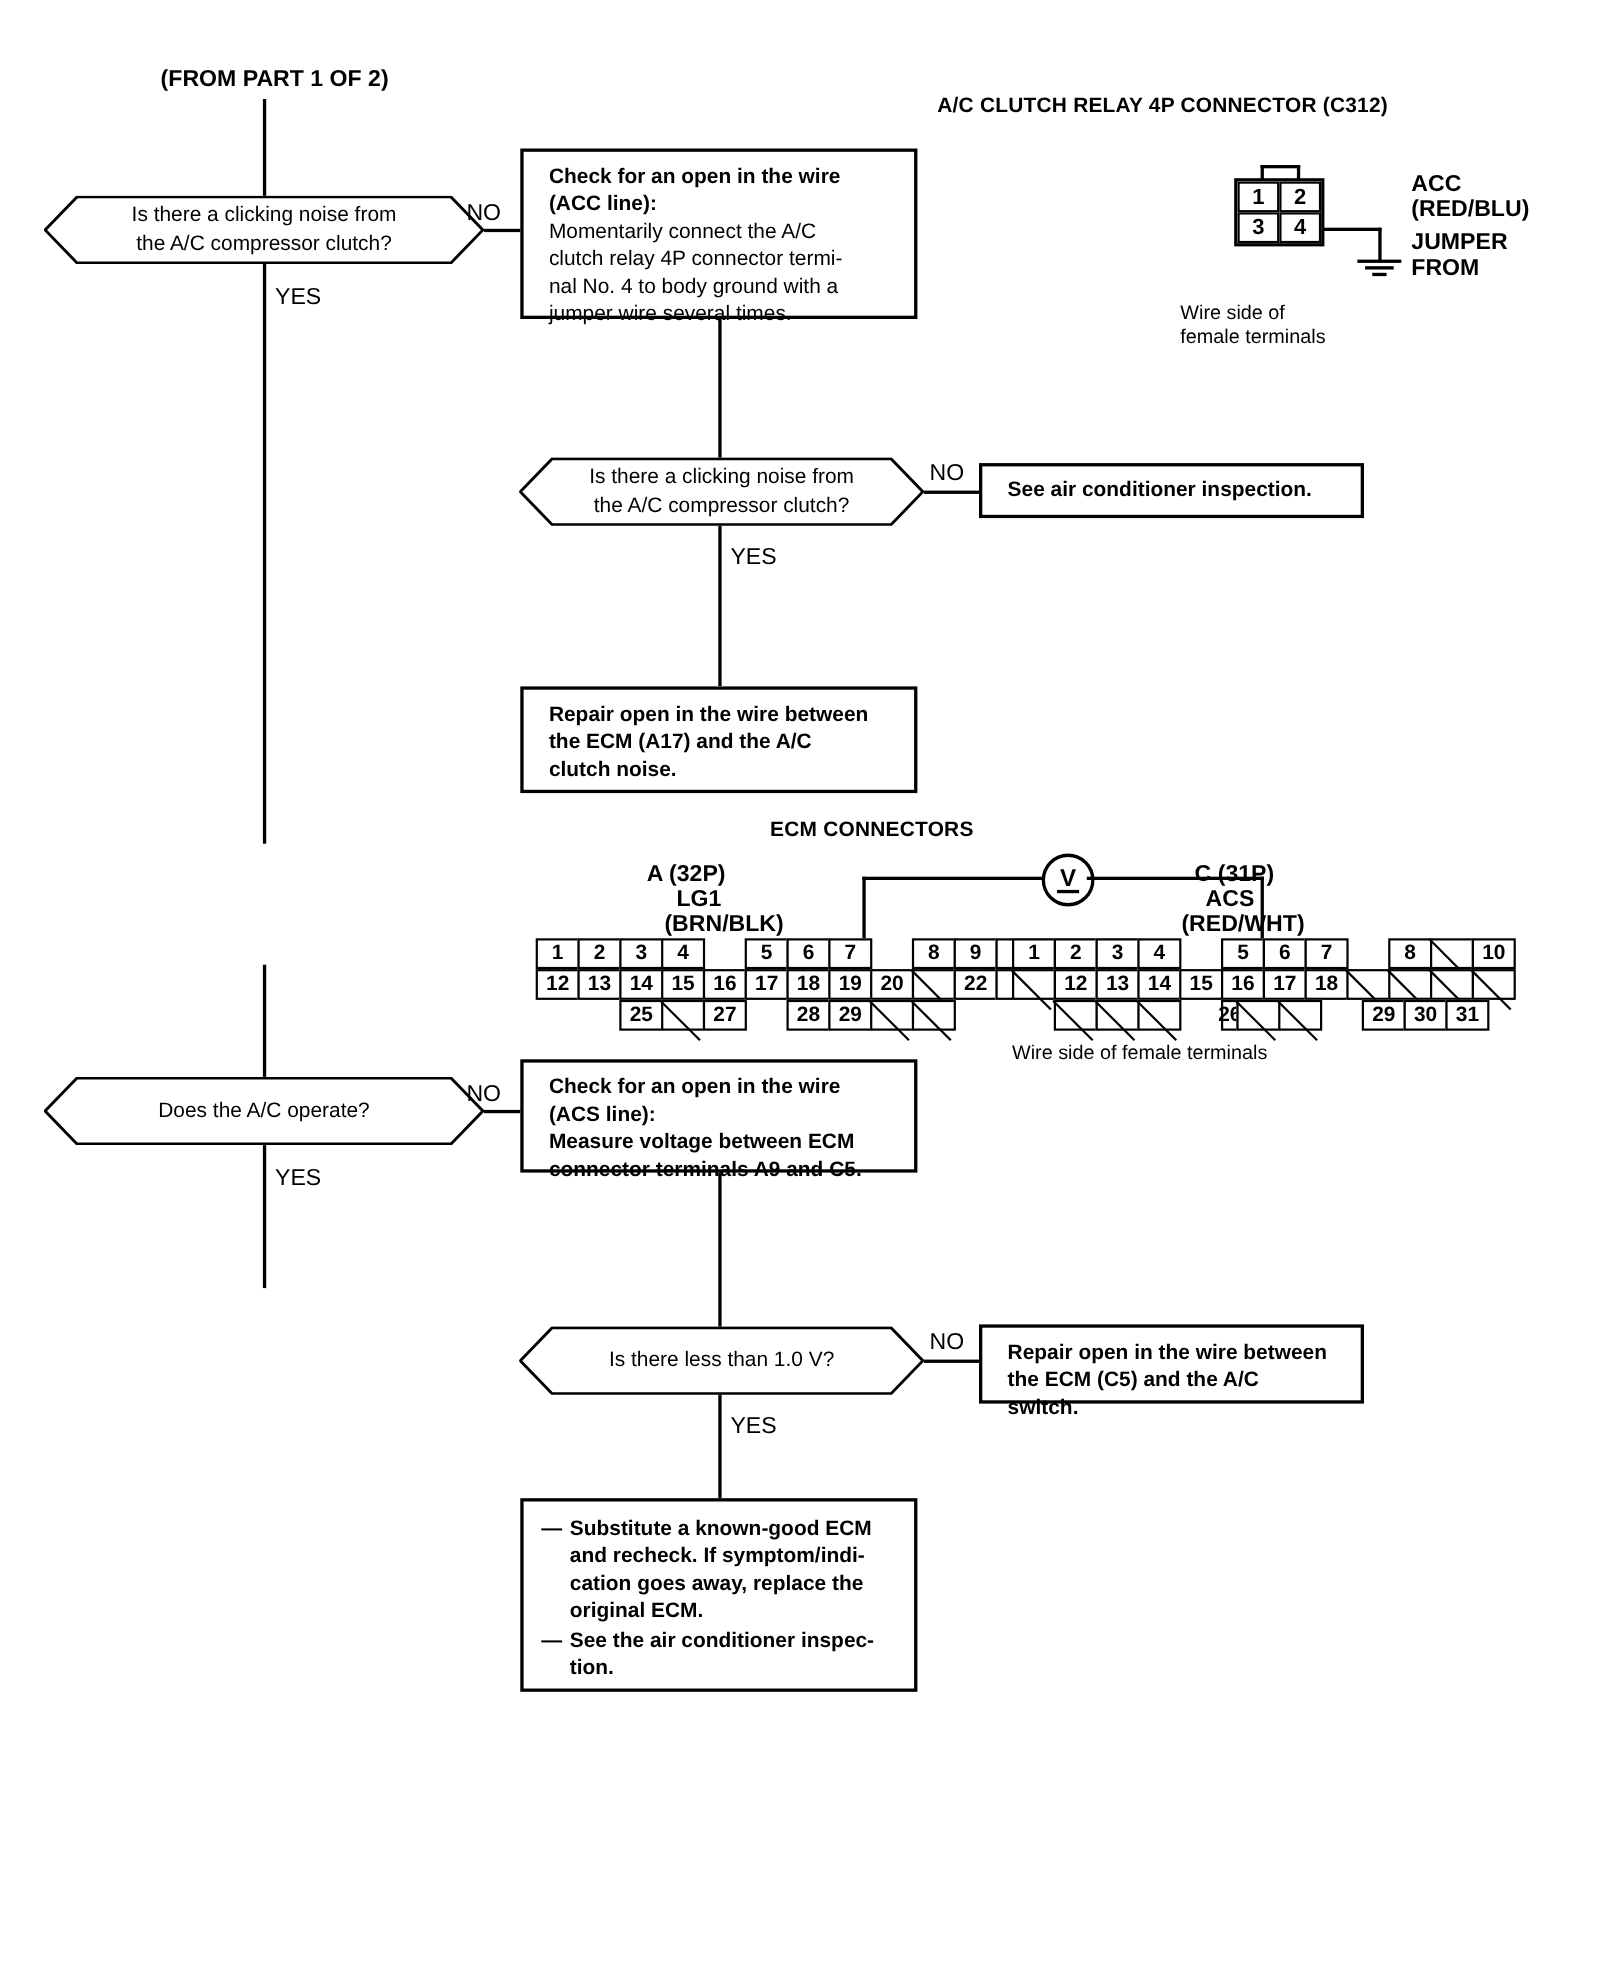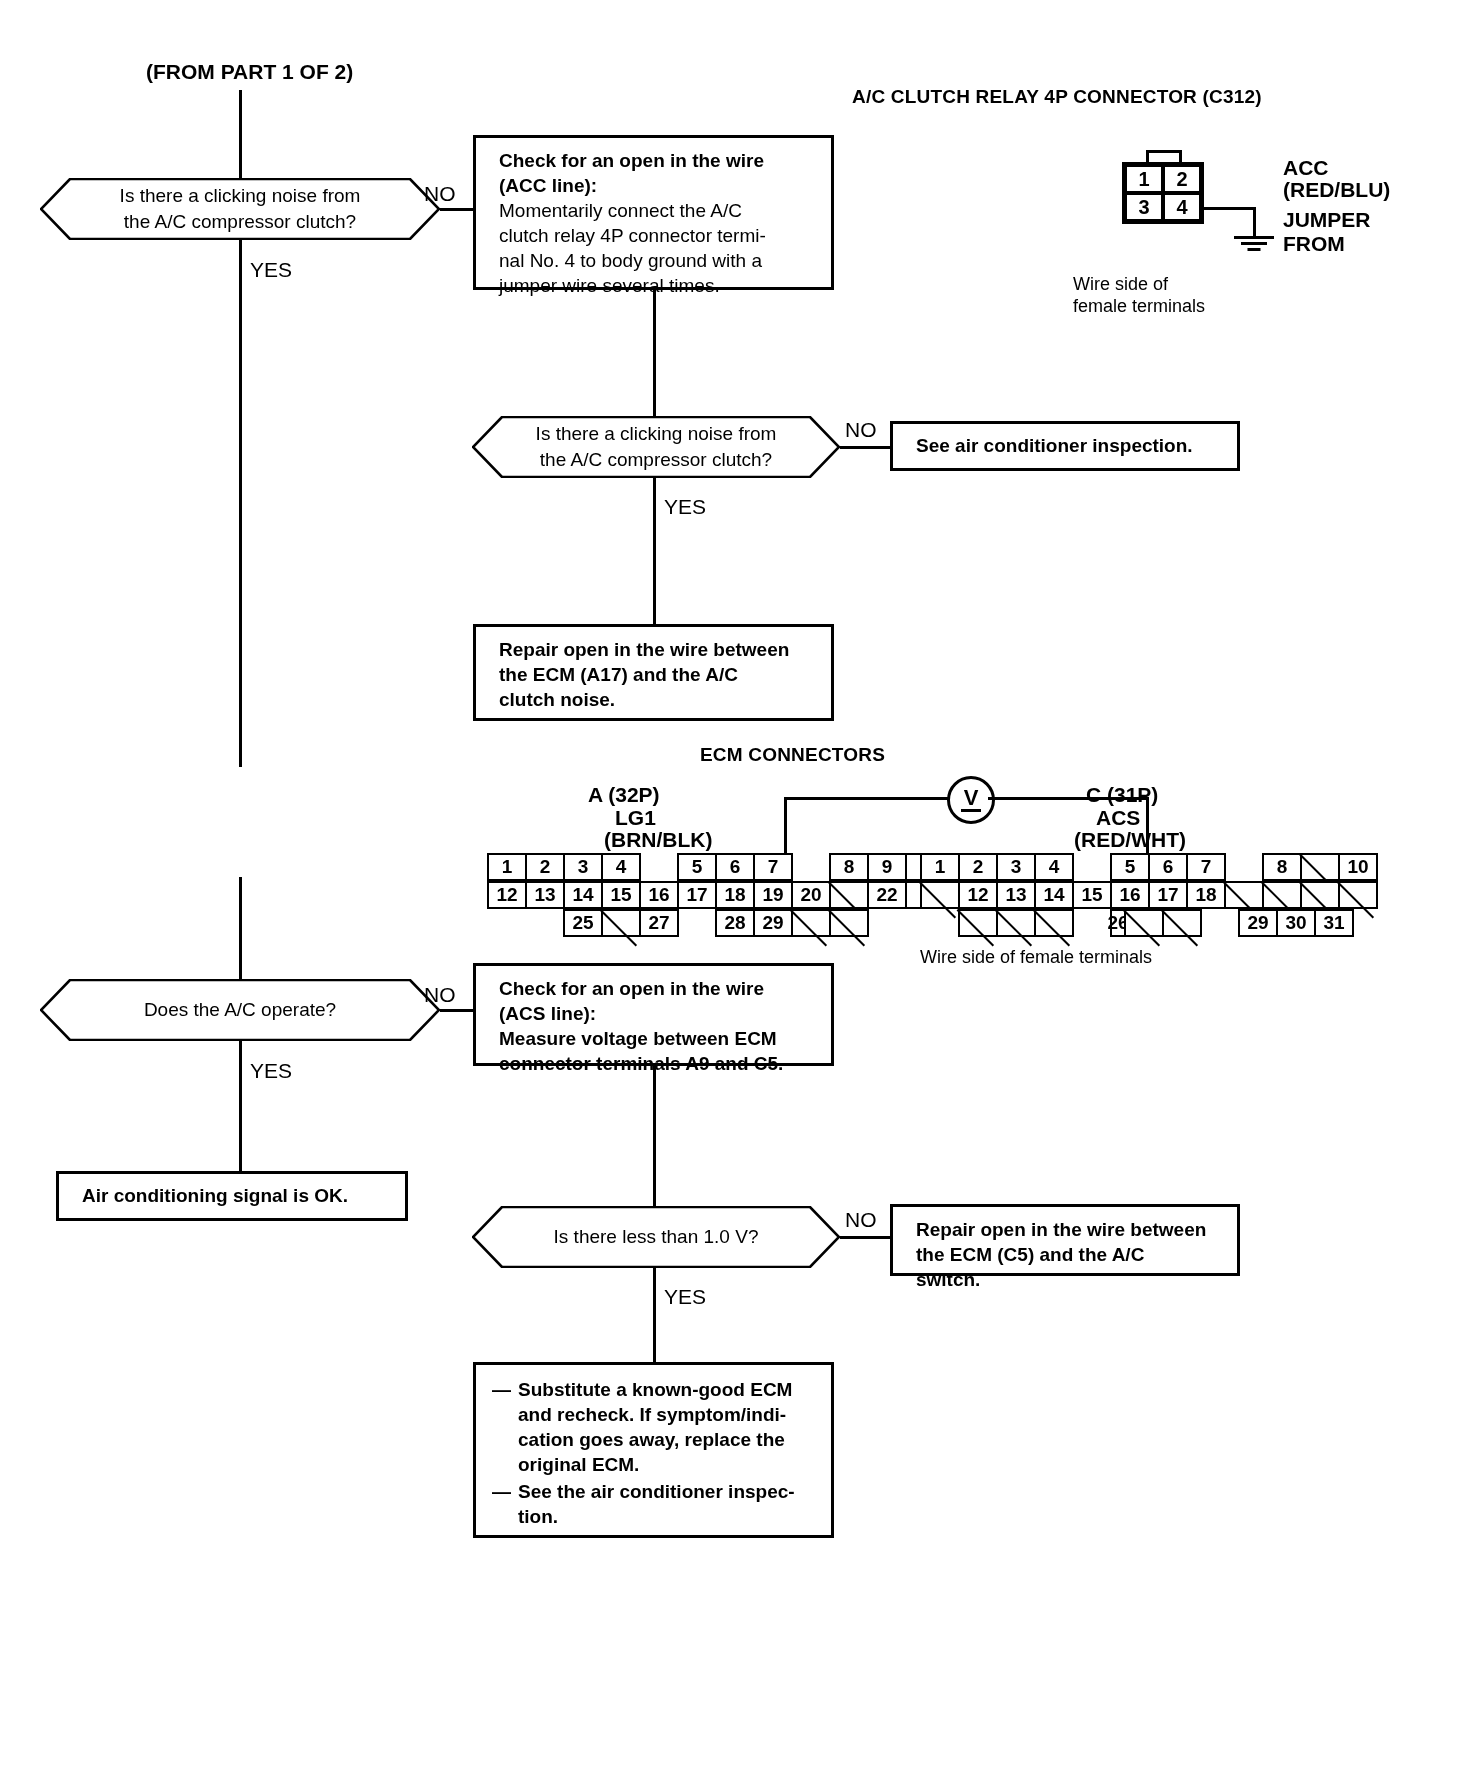--- a/index.html
+++ b/index.html
@@ -361,23 +361,20 @@
 
   <div class="box" style="left:473px; top:963px; width:361px; height:103px;">
     <div class="hd">Check for an open in the wire</div>
     <div class="hd">(ACS line):</div>
     <div class="hd">Measure voltage between ECM</div>
     <div class="hd">connector terminals A9 and C5.</div>
   </div>
 
   <div class="vline" style="left:653px; top:1066px; height:140px;"></div>
 
-  <div class="box bold" style="left:56px; top:1171px; width:352px; height:50px; display:flex; align-items:center;">
-    <div>Air conditioning signal is OK.</div>
-  </div>
 
   <div class="hex" style="left:472px; top:1206px; width:368px; height:62px;">
     <div class="hexshape">
       <svg width="368" height="62" viewBox="0 0 368 62" preserveAspectRatio="none">
         <polygon points="30,1 338,1 367,31 338,61 30,61 1,31" fill="#fff" stroke="#000" stroke-width="2.6"></polygon>
       </svg>
     </div>
     <div class="hextext" style="padding:0 42px;">
       <div>Is there less than 1.0 V?</div>
     </div>

